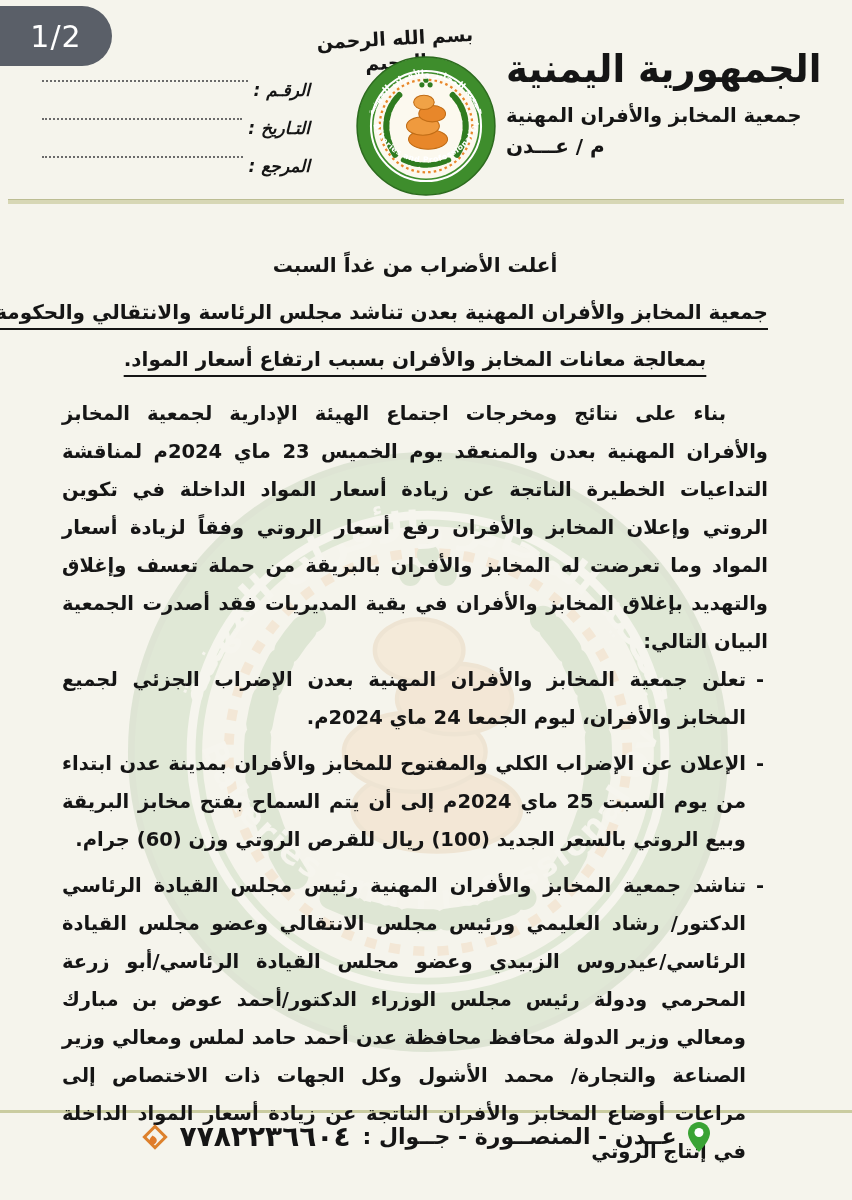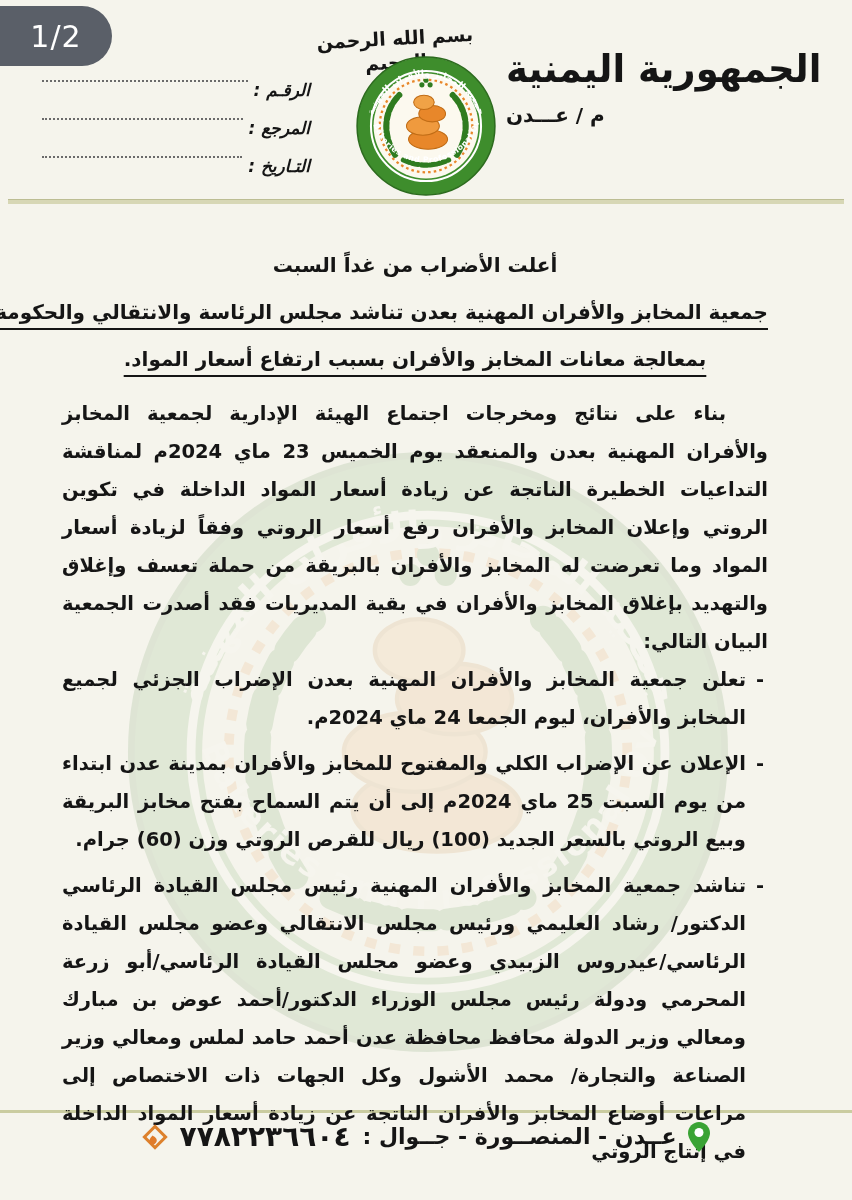--- a/index.html
+++ b/index.html
@@ -97,34 +97,35 @@
   <svg class="watermark" viewBox="0 0 140 140">
     <use href="#assoc-logo"></use>
   </svg>
 
   <div class="badge">1/2</div>
 
   <div class="bismillah">بسم الله الرحمن الرحيم</div>
 
   <div class="hdr-right">
     <div class="republic">الجمهورية اليمنية</div>
+    <div class="h-line">جمعية المخابز والأفران المهنية</div>
     <div class="h-line branch">م / عـــدن</div>
   </div>
 
   <div class="hdr-fields">
     <div class="field-row">
       <span class="f-label">الرقـم :</span>
       <span class="f-dots"></span>
     </div>
     <div class="field-row">
-      <span class="f-label">المرجع :</span>
+      <span class="f-label">التـاريخ :</span>
       <span class="f-dots"></span>
     </div>
     <div class="field-row">
-      <span class="f-label">التـاريخ :</span>
+      <span class="f-label">المرجع :</span>
       <span class="f-dots"></span>
     </div>
   </div>
 
   <div class="logo">
     <svg viewBox="0 0 140 140">
         <use href="#assoc-logo"></use>
       </svg>
   </div>
 

